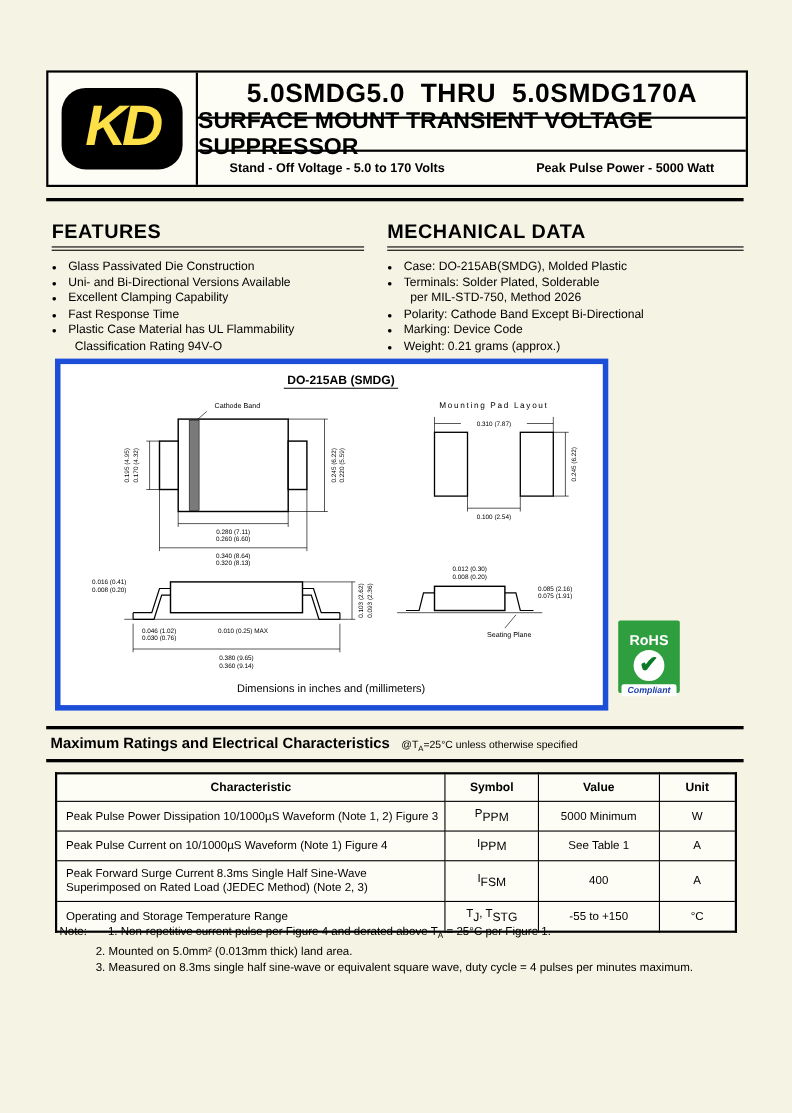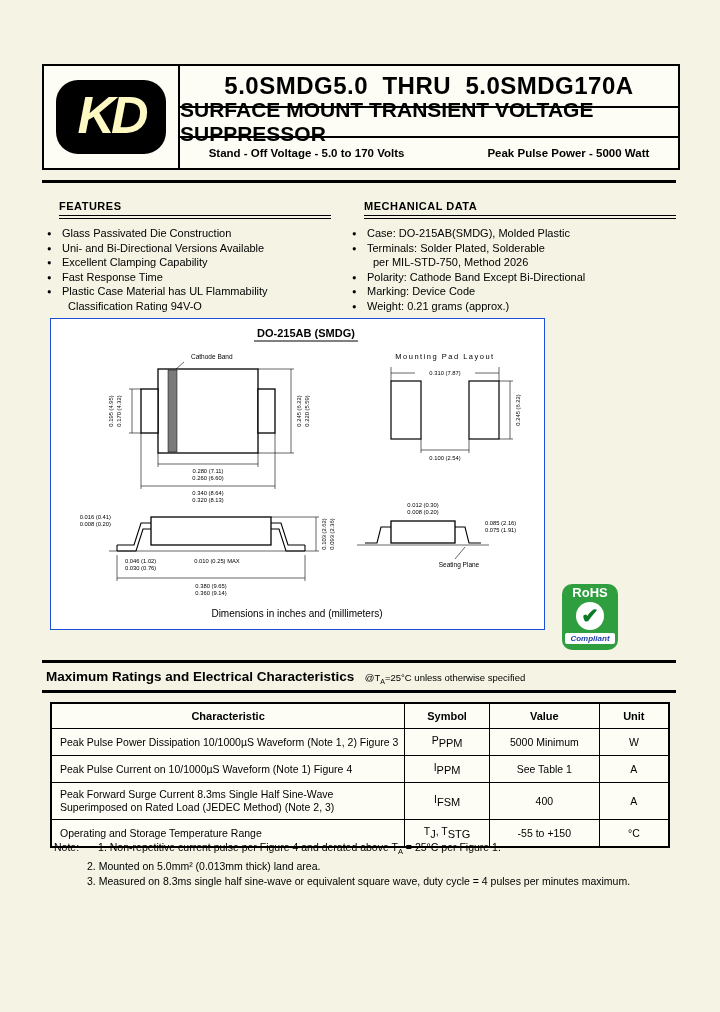--- a/index.html
+++ b/index.html
@@ -6,62 +6,62 @@
   body{background:#f4f3e4;}
   .page{position:relative;width:720px;height:1012px;background:#f4f3e4;
         font-family:"Liberation Sans",sans-serif;color:#000;overflow:hidden;}
 
   
   .header-box{position:absolute;left:42px;top:64px;width:634px;height:102px;
               border:2px solid #000;display:flex;background:#fdfdf6;}
   .logo-col{width:134px;border-right:2px solid #000;display:flex;align-items:center;justify-content:center;}
   .kd-logo{width:110px;height:74px;background:#000;border-radius:22px;display:flex;
            align-items:center;justify-content:center;}
-  .kd-logo span{color:#fef9c3;font-weight:bold;font-style:italic;font-size:52px;letter-spacing:-4px;
+  .kd-logo span{color:#fde047;font-weight:bold;font-style:italic;font-size:52px;letter-spacing:-4px;
                 transform:translateY(-2px);}
   .header-right{flex:1;display:flex;flex-direction:column;}
   .title-row{height:40px;border-bottom:2px solid #000;display:flex;align-items:center;justify-content:center;
              font-size:24px;font-weight:bold;letter-spacing:0.5px;white-space:pre;}
   .subtitle-row{height:28px;border-bottom:2px solid #000;display:flex;align-items:center;justify-content:center;
                 font-size:21px;font-weight:bold;}
   .volt-row{flex:1;display:flex;align-items:center;justify-content:center;gap:83px;
             font-size:11.5px;font-weight:bold;}
 
   .rule1{position:absolute;left:42px;top:180px;width:634px;height:3px;background:#000;}
 
   
   .features{position:absolute;left:47px;top:200px;width:284px;}
   .mechdata{position:absolute;left:352px;top:200px;width:324px;}
-  .sec-head{font-size:11px;font-weight:bold;letter-spacing:0.5px;padding-bottom:3px;
-            border-bottom:1px solid #000;position:relative;margin-left:12px;}
+  .sec-head{font-size:18px;font-weight:bold;letter-spacing:0.5px;padding-bottom:3px;
+            border-bottom:1px solid #000;position:relative;}
   .sec-head::after{content:"";position:absolute;left:0;right:0;bottom:-4px;height:1px;background:#000;}
   .items{margin-top:10px;}
   .li{position:relative;padding-left:15px;font-size:11px;line-height:14.6px;}
   .li .bullet{position:absolute;left:0;top:1px;font-size:7.5px;}
   .li-cont{padding-left:21px;font-size:11px;line-height:14.6px;}
 
   
-  .diagram-box{position:absolute;left:50px;top:318px;width:493px;height:310px;
-               border:1px solid #1d4ed8;background:#ffffff;}
+  .diagram-box{position:absolute;left:50px;top:326px;width:493px;height:310px;
+               border:5px solid #1d4ed8;background:#ffffff;}
   svg text{fill:#000;font-family:"Liberation Sans",sans-serif;}
   .t-title{font-size:11px;font-weight:bold;}
   .t-pad{font-size:7.5px;letter-spacing:1.5px;}
   .t-sm{font-size:6.5px;}
   .t-dim{font-size:5.8px;}
   .t-cap{font-size:10px;}
   .shape{fill:#ffffff;stroke:#000;stroke-width:1.3;}
   .band{fill:#7a7a7a;stroke:#000;stroke-width:0.5;}
   .pad{fill:#ffffff;stroke:#000;stroke-width:1.2;}
   .ln{stroke:#000;stroke-width:1;}
   .lnt{stroke:#000;stroke-width:0.6;}
   .lead{fill:none;stroke:#000;stroke-width:1.1;}
 
   
   .rohs{position:absolute;left:562px;top:564px;width:56px;height:66px;background:#2e9e3f;
-        border-radius:10px;text-align:center;padding-top:1px;box-sizing:border-box;margin-top:20px;}
+        border-radius:2px;text-align:center;padding-top:10px;box-sizing:border-box;}
   .rohs-title{color:#fff;font-weight:bold;font-size:13px;line-height:15px;}
   .rohs-mid{height:32px;display:flex;align-items:center;justify-content:center;}
   .rohs-check{display:inline-block;width:28px;height:28px;background:#fff;border-radius:50%;
               color:#0a7a28;font-size:21px;line-height:28px;font-weight:bold;}
   .rohs-sub{margin:1px 3px 0;background:#ffffff;color:#1d3fa8;font-size:8px;font-weight:bold;
             font-style:italic;border-radius:2px;line-height:11px;}
 
   
   .ratings-head{position:absolute;left:42px;top:660px;width:634px;border-top:3px solid #000;
                 border-bottom:3px solid #000;padding:4px 4px 5px;box-sizing:border-box;}

